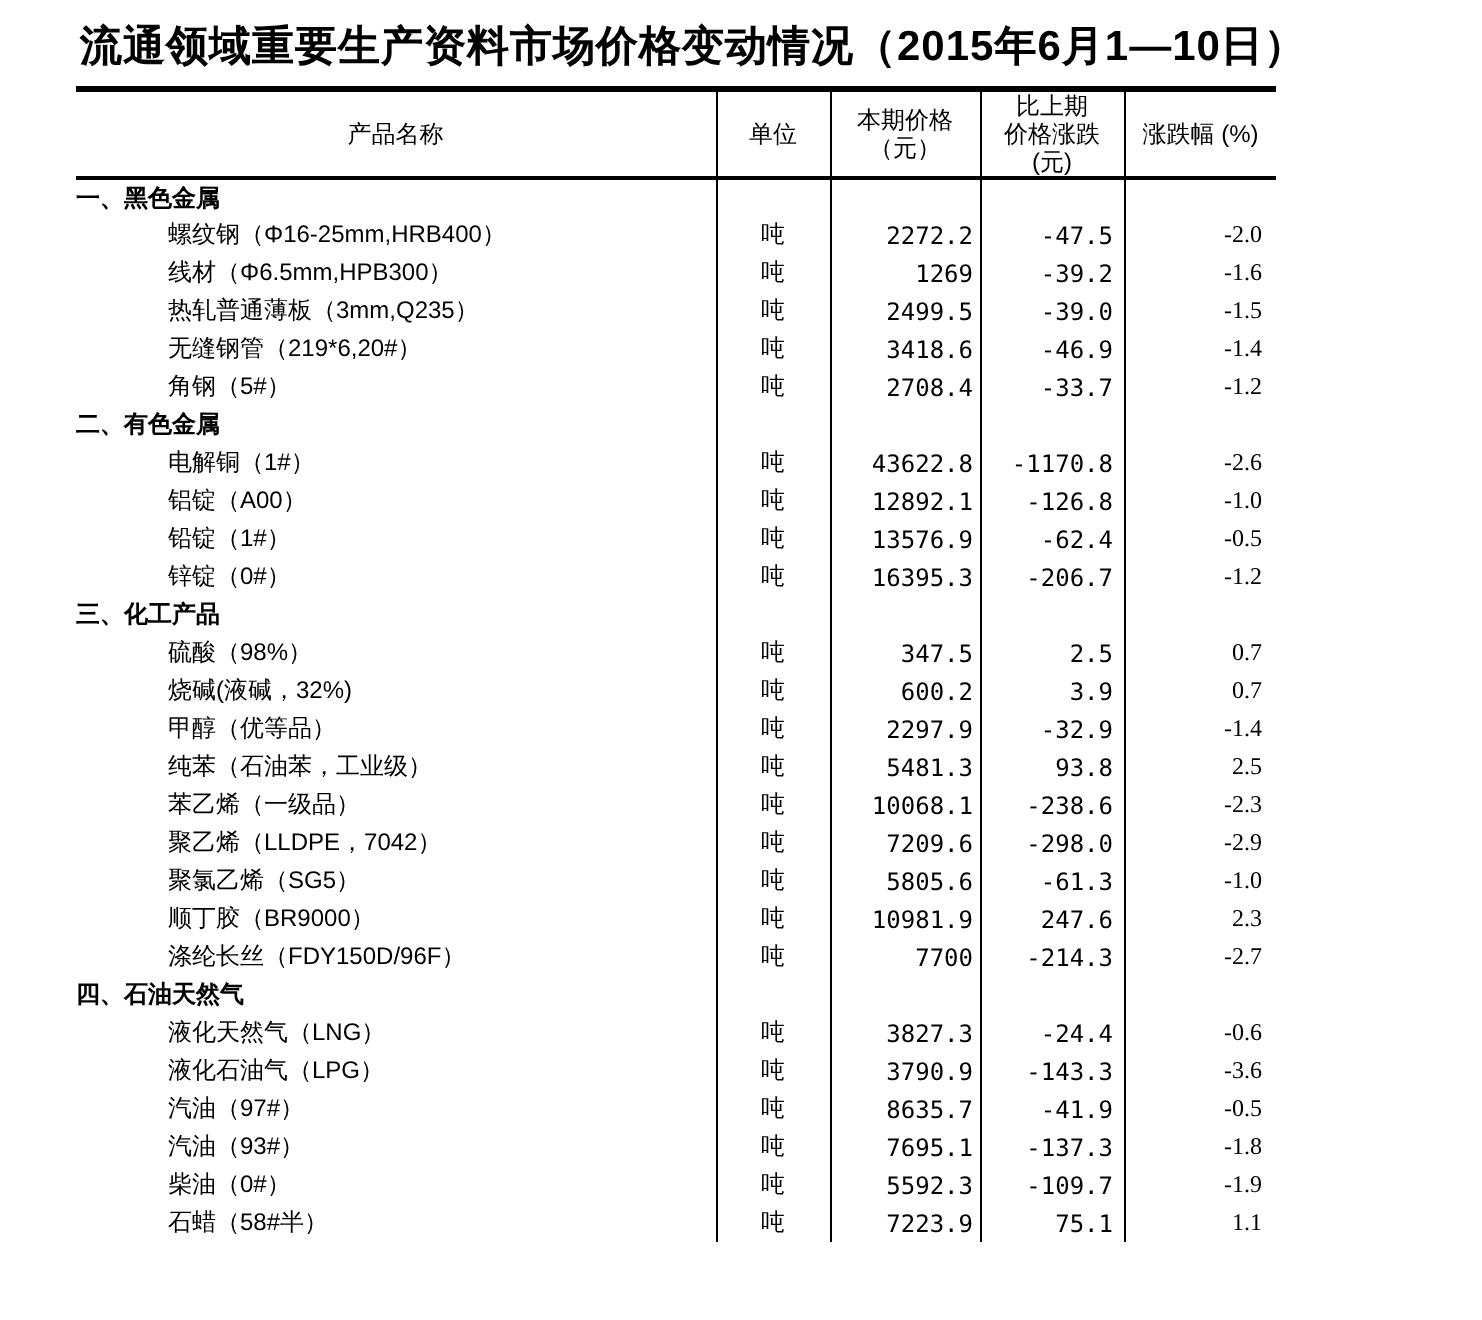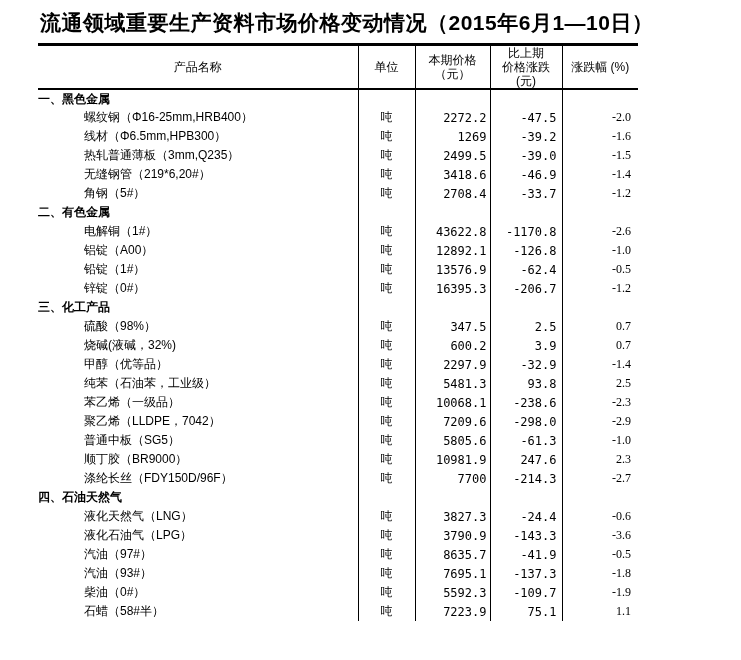--- a/index.html
+++ b/index.html
@@ -242,21 +242,21 @@
   <tr>
     <td class="name-cell product-name v-r">聚乙烯（LLDPE，7042）</td>
     <td class="unit-cell v-r">吨</td>
     <td class="num-cell price-cell v-r">7209.6</td>
     <td class="num-cell change-cell v-r">-298.0</td>
     <td class="num-cell pct-cell">-2.9</td>
   </tr>
 
 
   <tr>
-    <td class="name-cell product-name v-r">普通中板（SG5）</td>
+    <td class="name-cell product-name v-r">聚氯乙烯（SG5）</td>
     <td class="unit-cell v-r">吨</td>
     <td class="num-cell price-cell v-r">5805.6</td>
     <td class="num-cell change-cell v-r">-61.3</td>
     <td class="num-cell pct-cell">-1.0</td>
   </tr>
 
   <tr>
     <td class="name-cell product-name v-r">顺丁胶（BR9000）</td>
     <td class="unit-cell v-r">吨</td>
     <td class="num-cell price-cell v-r">10981.9</td>

